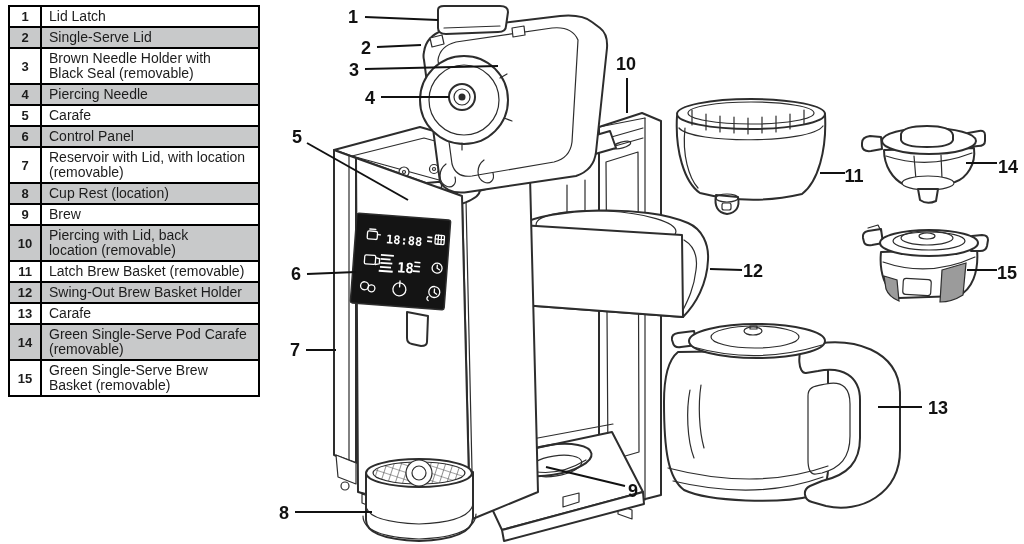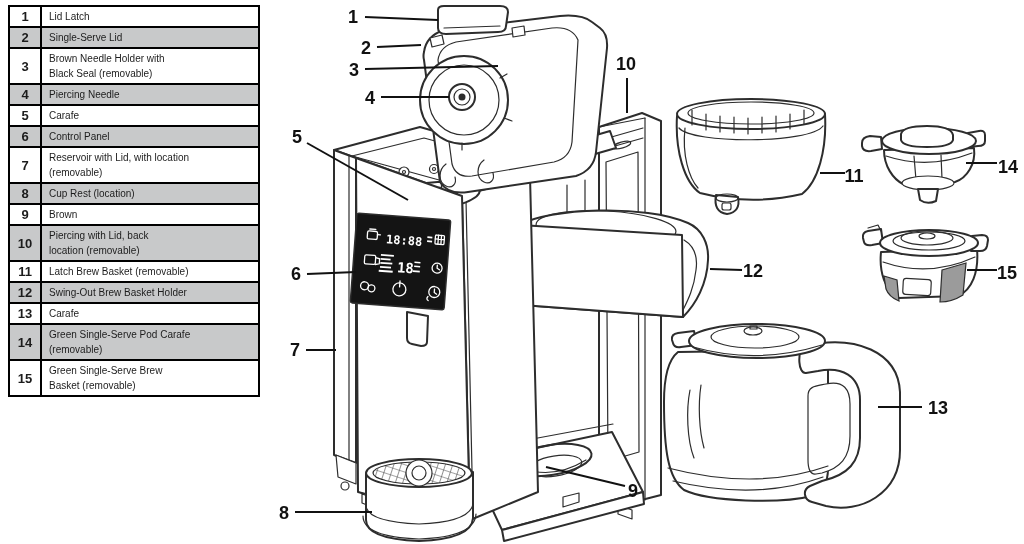--- a/index.html
+++ b/index.html
@@ -6,21 +6,21 @@
   body{width:1024px;height:544px;overflow:hidden;position:relative;
        font-family:"Liberation Sans",sans-serif;}
   .stage{position:absolute;inset:0;width:1024px;height:544px;}
 
   
   table.parts{position:absolute;left:8px;top:5px;width:252px;
     border-collapse:collapse;table-layout:fixed;}
   table.parts td{border:2px solid #000;color:#1c1c1c;vertical-align:middle;}
   table.parts td.num{width:30px;text-align:center;font-weight:bold;
     font-size:13px;padding:1px 0;}
-  table.parts td.lbl{font-size:10px;line-height:15px;font-weight:500;
+  table.parts td.lbl{font-size:14px;line-height:15px;font-weight:500;
     padding:2px 4px 2px 7px;white-space:pre-line;letter-spacing:0;}
   table.parts tr.shade td{background:#c8c9ca;}
 
   
   svg.diagram{position:absolute;left:0;top:0;width:1024px;height:544px;}
   .ln{stroke:#2d2d2d;stroke-width:2;fill:none;stroke-linejoin:round;stroke-linecap:round;}
   .fw{fill:#fff;}
   .thin{stroke-width:1.2;}
   .wht{stroke:#fff;stroke-width:1.3;fill:none;stroke-linecap:round;}
   .whtf{fill:#fff;stroke:none;}
@@ -64,21 +64,21 @@
           <td class="num">7</td>
           <td class="lbl">Reservoir with Lid, with location
 (removable)</td>
         </tr>
         <tr class="shade">
           <td class="num">8</td>
           <td class="lbl">Cup Rest (location)</td>
         </tr>
         <tr>
           <td class="num">9</td>
-          <td class="lbl">Brown</td>
+          <td class="lbl">Brew</td>
         </tr>
         <tr class="shade">
           <td class="num">10</td>
           <td class="lbl">Piercing with Lid, back
 location (removable)</td>
         </tr>
         <tr>
           <td class="num">11</td>
           <td class="lbl">Latch Brew Basket (removable)</td>
         </tr>

